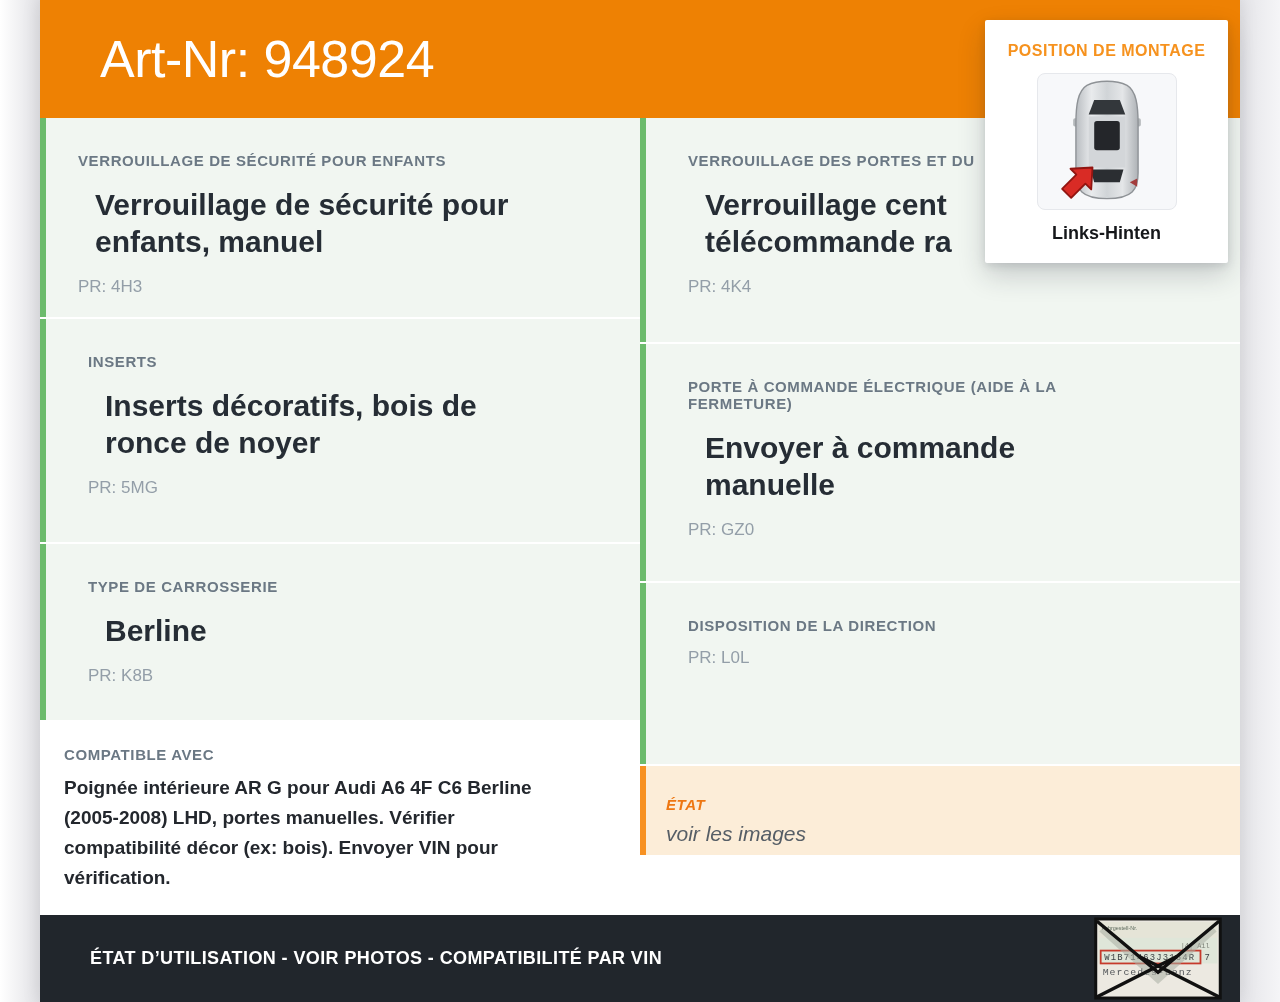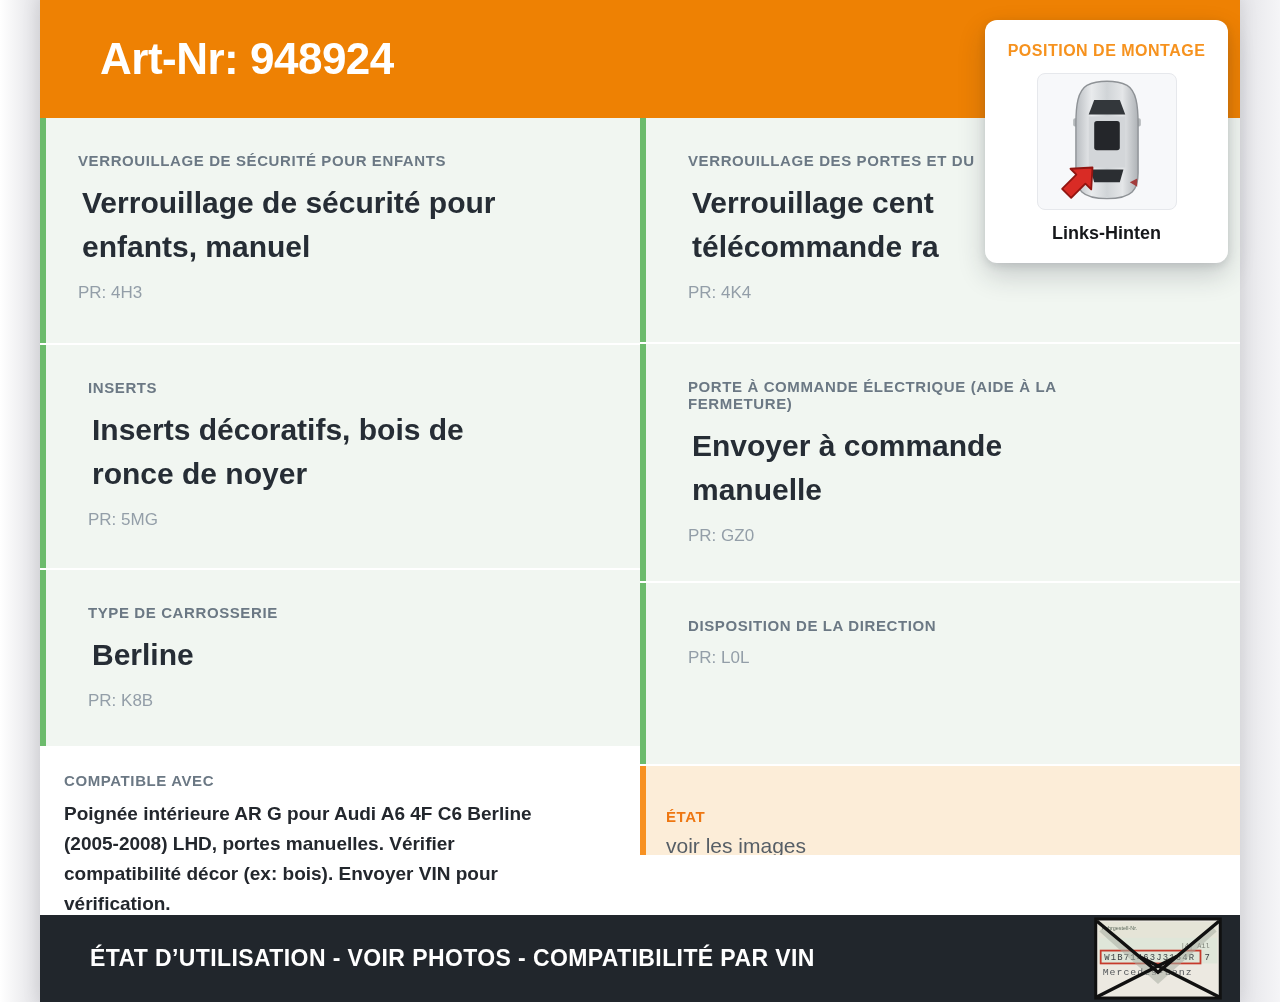--- a/index.html
+++ b/index.html
@@ -12,78 +12,79 @@
   .page {
     position: relative; width: 1200px; height: 1002px; margin-left: 40px;
     background: #ffffff; box-shadow: 0 0 18px rgba(0,0,0,.10);
   }
   
   .header {
     height: 118px; background: #EE8103;
     display: flex; align-items: center; padding-left: 60px;
   }
   .header-title {
-    color: #ffffff; font-size: 44px; font-weight: bold; letter-spacing: -0.5px;
+    color: #ffffff; font-size: 52px; font-weight: normal; letter-spacing: -0.5px;
   }
   
   .content { display: flex; height: 797px; background: #ffffff; }
   .col { width: 600px; display: flex; flex-direction: column; }
   .card {
     background: #F1F6F1; border-left: 6px solid #6CBB6C;
     margin-bottom: 2px; padding: 34px 38px 0 42px; overflow: hidden;
   }
-  .lc1 { height: 225px; padding-left: 32px; } .lc2 { height: 223px; } .lc3 { height: 176px; }
+  .lc1 { height: 199px; padding-left: 32px; } .lc2 { height: 223px; } .lc3 { height: 176px; }
   .rc1 { height: 224px; } .rc2 { height: 237px; } .rc3 { height: 181px; }
   .card-label {
     font-size: 15px; font-weight: bold; color: #6B7884;
     letter-spacing: 0.6px; margin: 0 0 12px 0; white-space: pre-line; max-width: 430px;
   }
   .card-title {
     font-size: 30px; font-weight: bold; color: #262D35;
-    line-height: 44px; margin: 4px; white-space: pre-line;
+    line-height: 37px; margin: 17px; white-space: pre-line;
   }
   .card-pr { font-size: 17px; color: #939EA8; margin-top: 14px; }
   .card-compat {
     height: 167px; background: #ffffff; border-left: none;
     margin-bottom: 0; padding: 24px 40px 0 24px;
   }
   .compat-text {
     font-size: 19px; font-weight: bold; color: #23272D;
     line-height: 30px; white-space: pre-line; margin-top: -2px;
   }
   .card-etat {
     height: 89px; background: #FCEDD8; border-left: 6px solid #F79122;
-    padding: 42px 24px 0 20px;
+    padding: 30px 24px 0 20px;
+    font-style: italic;
   }
   .etat-label {
     font-size: 15px; font-weight: bold; color: #EE7712;
     letter-spacing: 0.6px; margin: 0 0 9px 0;
   }
   .etat-text { font-size: 21px; color: #565E66; }
   .col-filler { height: 56px; background: #ffffff; }
   
   .popup {
     position: absolute; left: 945px; top: 20px; width: 243px; height: 243px;
-    background: #ffffff; border-radius: 12px; z-index: 5; text-align: center;
+    background: #ffffff; border-radius: 2px; z-index: 5; text-align: center;
     padding-top: 22px;
     box-shadow: 0 12px 28px rgba(30,35,50,.20), 0 3px 8px rgba(30,35,50,.12);
   }
   .popup-title { color: #F6921E; font-size: 16px; font-weight: bold; letter-spacing: .5px; }
   .popup-imgbox {
     width: 140px; height: 137px; margin: 13px auto 0;
     background: #F7F8FA; border: 1px solid #E6E8EC; border-radius: 8px;
     display: flex; align-items: center; justify-content: center;
   }
   .popup-label { margin-top: 13px; font-size: 18px; font-weight: bold; color: #16181B; }
   
   .footer {
     position: relative; height: 87px; background: #21262C;
     display: flex; align-items: center; padding-left: 50px;
   }
-  .footer-text { color: #ffffff; font-size: 23px; font-weight: bold; letter-spacing: .4px; }
+  .footer-text { color: #ffffff; font-size: 18px; font-weight: bold; letter-spacing: .4px; }
   .envelope { position: absolute; right: 17px; top: 2px; width: 130px; height: 83px; }
   .mono { font-family: "Liberation Mono", monospace; }
 </style>
 </head>
 <body>
 
 <div class="page">
 
   <div class="header">
     <div class="header-title">Art-Nr: 948924</div>

